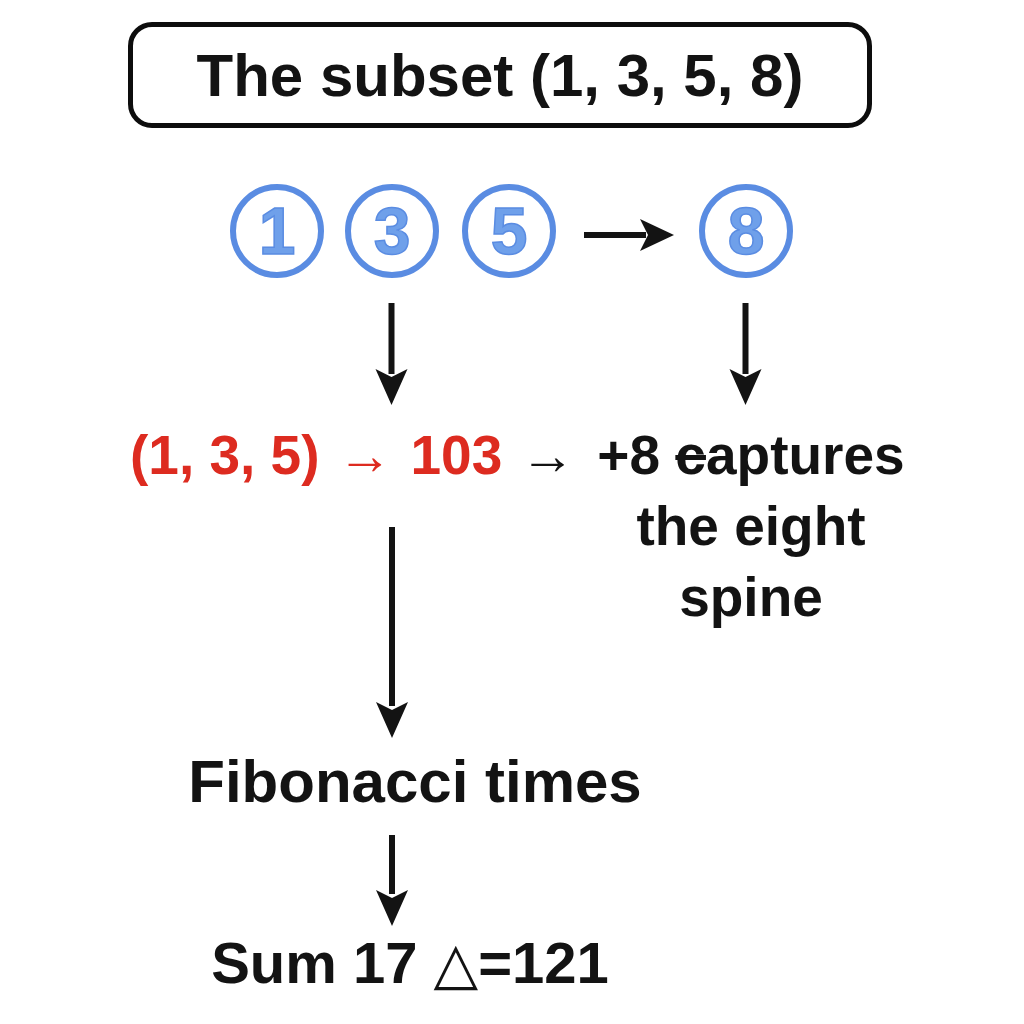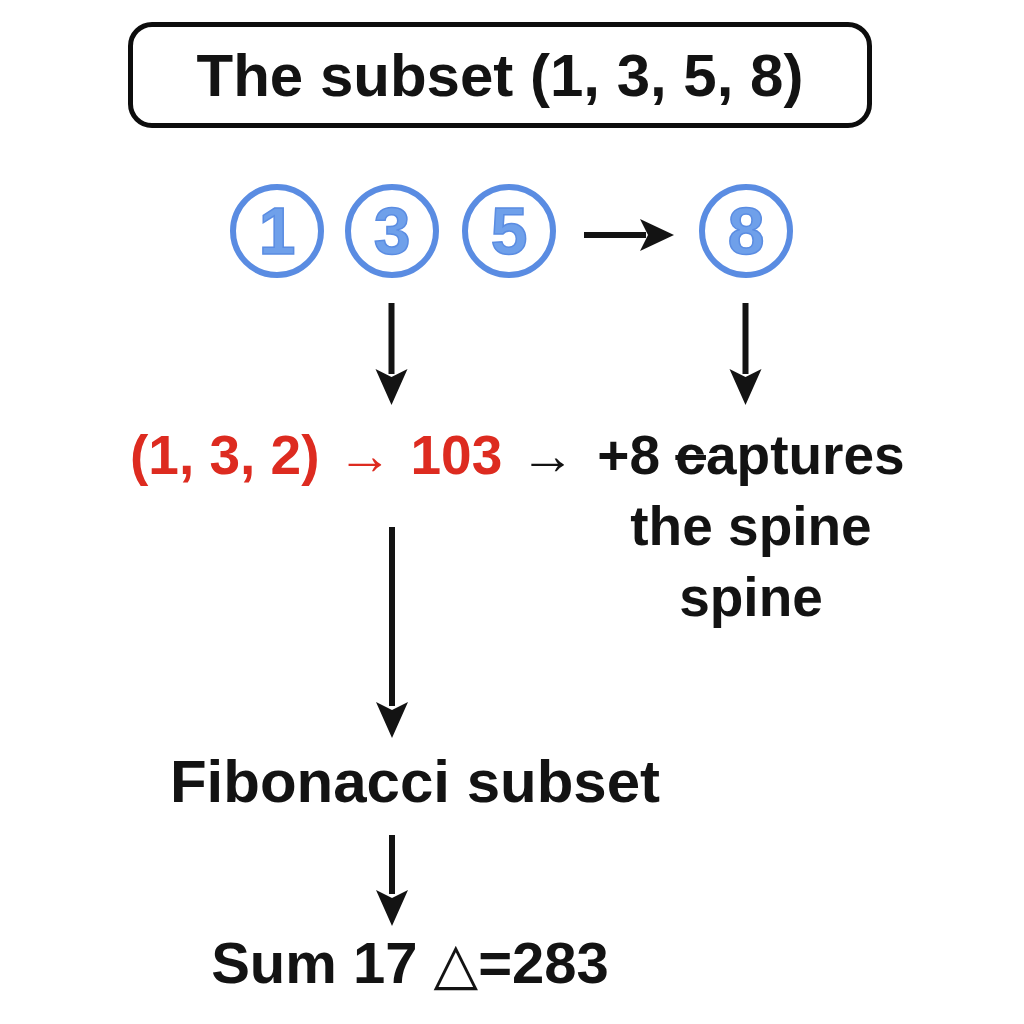--- a/index.html
+++ b/index.html
@@ -138,29 +138,29 @@
       <line x1="392" y1="527" x2="392" y2="706"></line>
       <polygon points="376,702 392,738 408,702 392,710"></polygon>
     </g>
     <g>
       <line x1="392" y1="835" x2="392" y2="894"></line>
       <polygon points="376,890 392,926 408,890 392,898"></polygon>
     </g>
   </svg>
 
   <div class="red-row">
-    <span>(1, 3, 2)</span>
+    <span>(1, 3, 5)</span>
     <span>→</span>
     <span>103</span>
     <span class="black-part">→</span>
   </div>
 
   <div class="note-block">
     <div><span>+8 </span><span class="struck">c</span><span>aptures</span></div>
-    <div>the spine</div>
+    <div>the eight</div>
     <div>spine</div>
   </div>
 
-  <div class="spine-label">Fibonacci subset</div>
+  <div class="spine-label">Fibonacci times</div>
 
-  <div class="sum-label">Sum 17 △=283</div>
+  <div class="sum-label">Sum 17 △=121</div>
 
 </div>
 
 </body></html>

